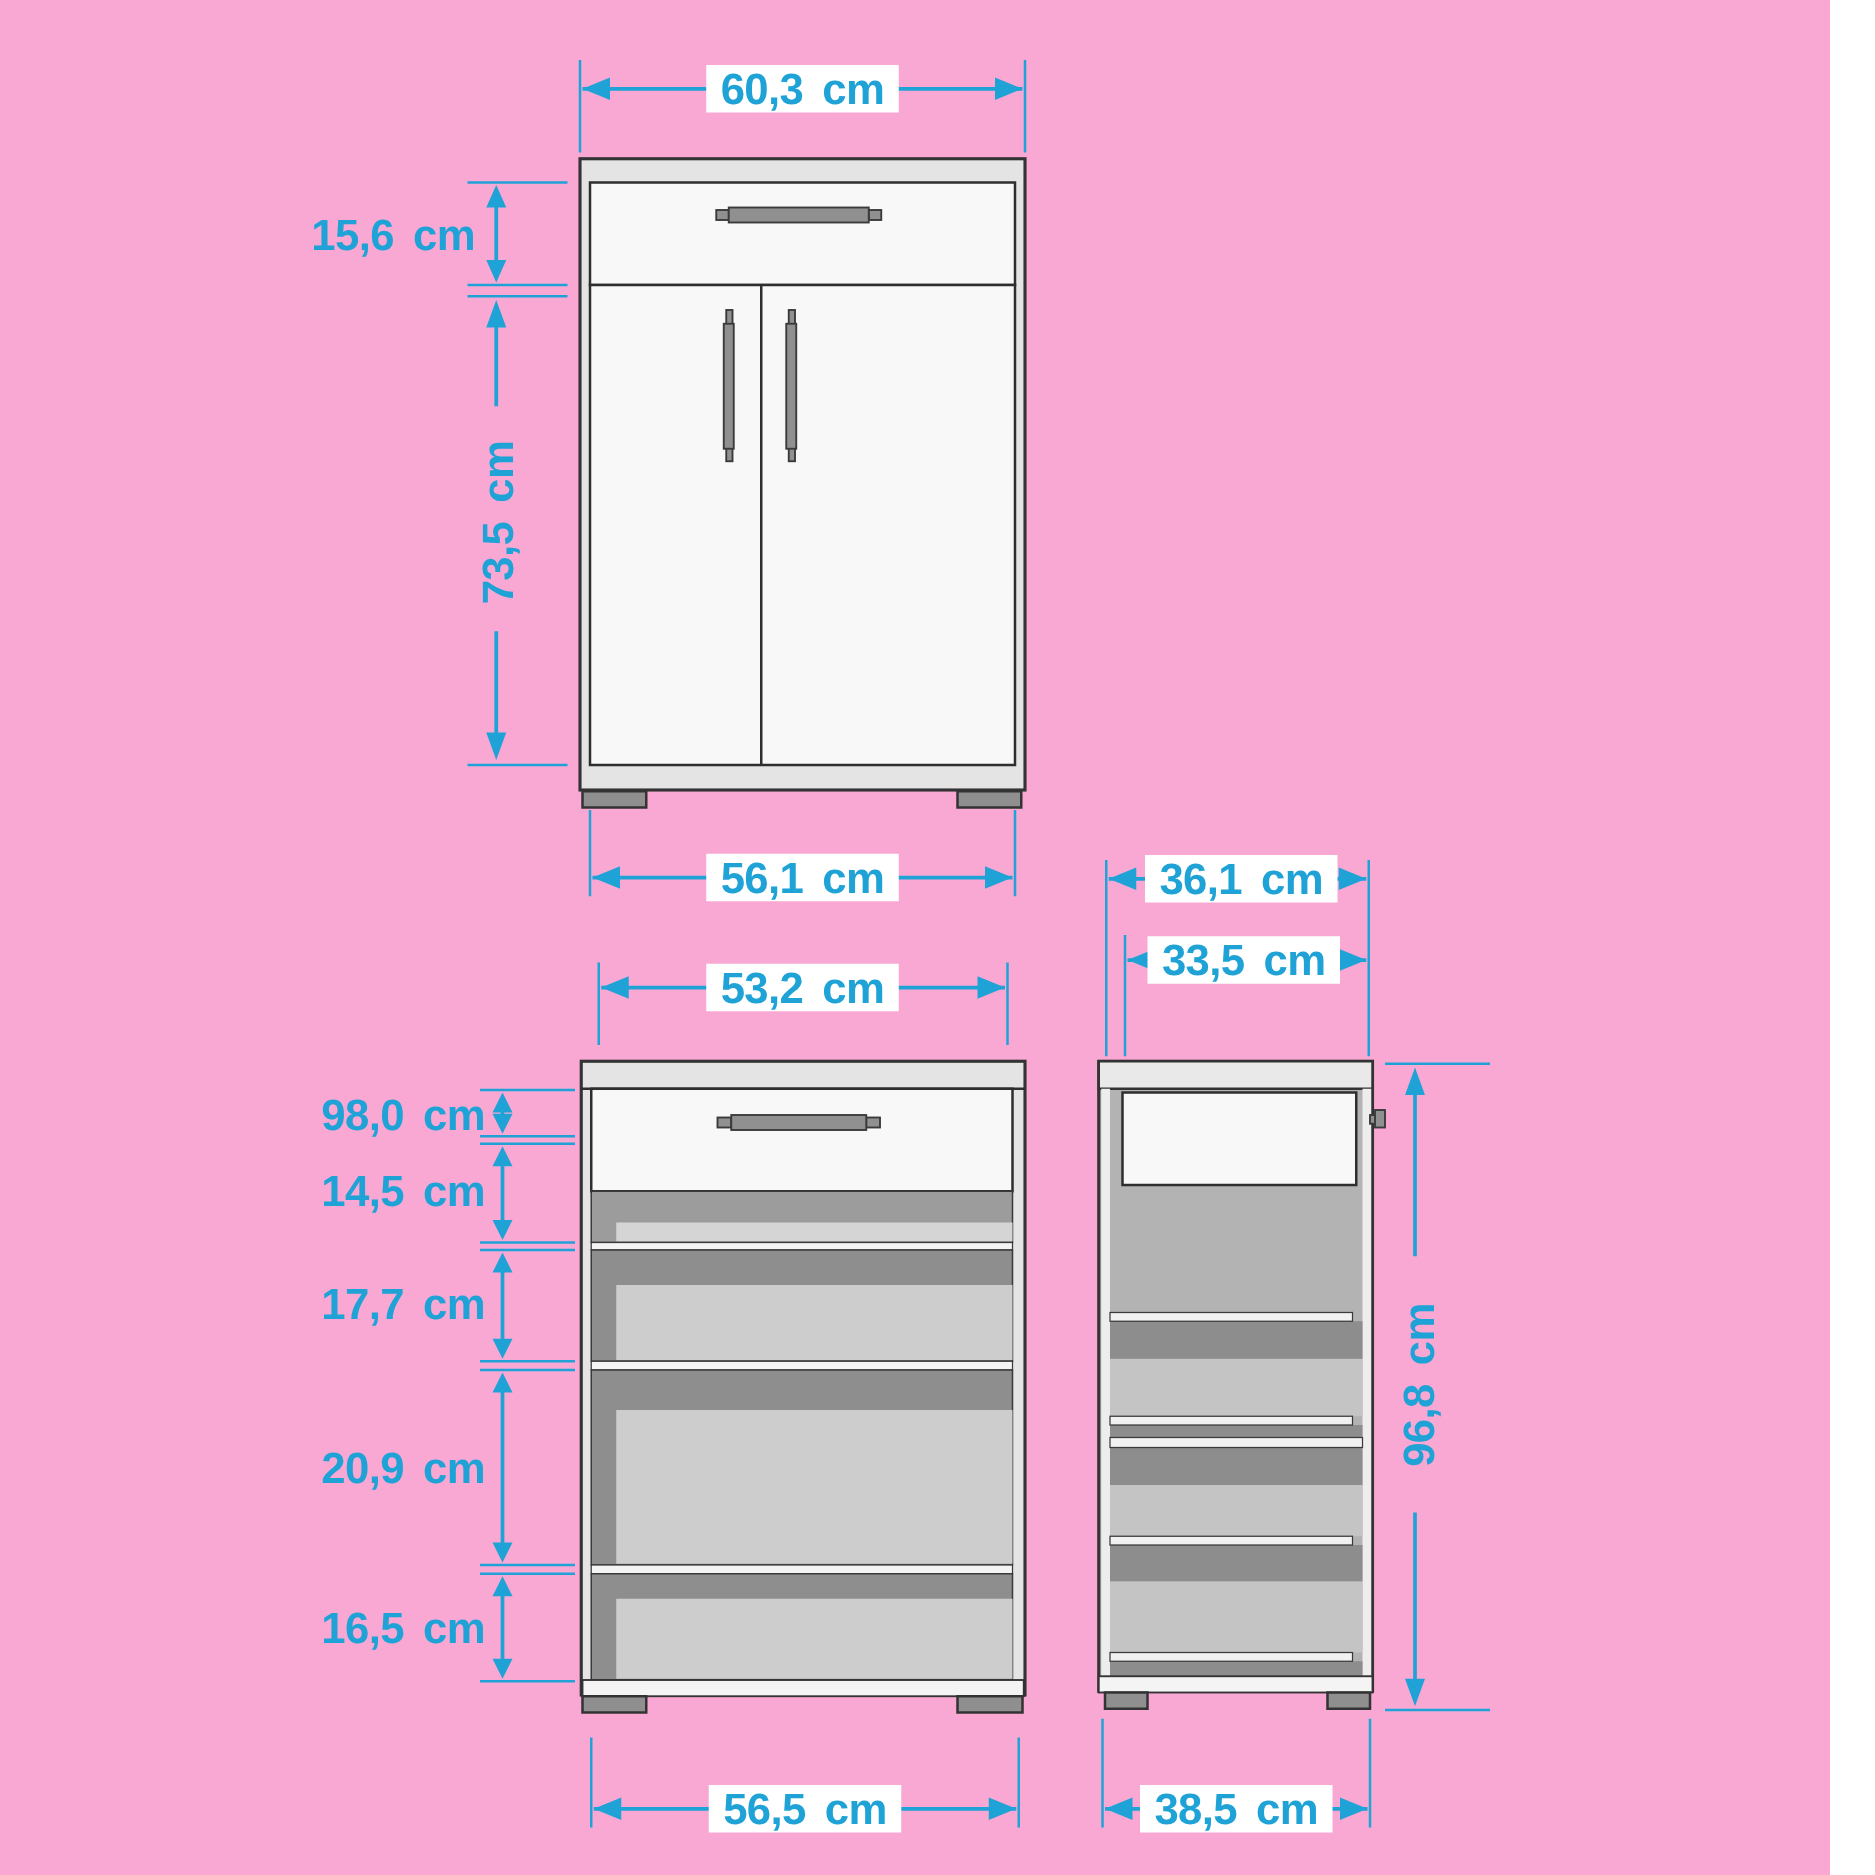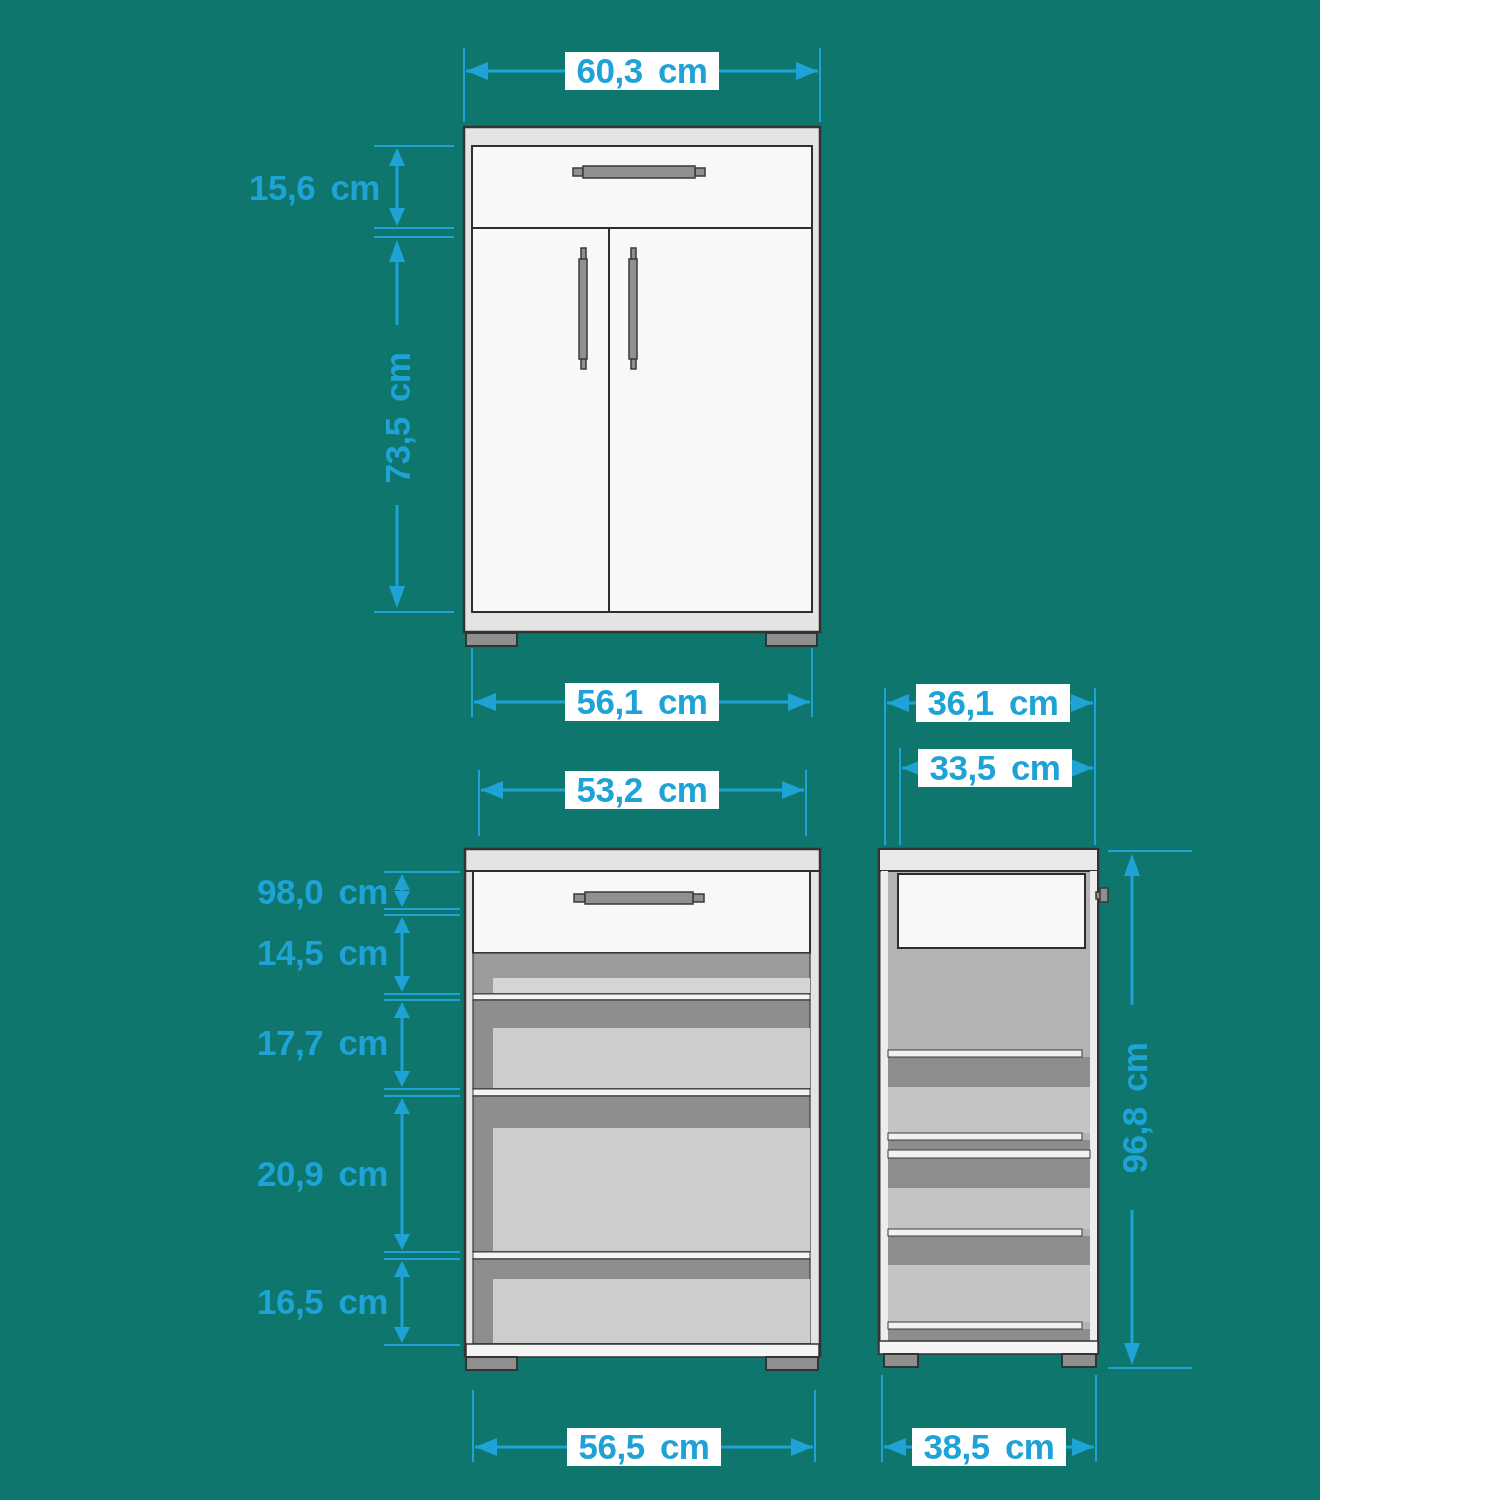--- a/index.html
+++ b/index.html
@@ -1,16 +1,16 @@
 <!DOCTYPE html>
 <html><head>
 <meta charset="utf-8">
 <style>
   html,body{margin:0;padding:0;background:#ffffff;}
-  .stage{width:1320px;height:1500px;position:relative;background:#0f766e;overflow:hidden;}
+  .stage{width:1464px;height:1500px;position:relative;background:#f9a8d4;overflow:hidden;}
   svg{display:block;}
   
   .outline{fill:#e4e4e4;stroke:#333333;stroke-width:2.5;}
   .panel{fill:#f8f8f8;stroke:#2e2e2e;stroke-width:2;}
   .strip{fill:#e9e9e9;stroke:#333333;stroke-width:2;}
   .handle{fill:#909090;stroke:#3a3a3a;stroke-width:1.5;}
   .foot{fill:#8f8f8f;stroke:#333333;stroke-width:2;}
   .divider{stroke:#2e2e2e;stroke-width:2;}
   .int-dark{fill:#8e8e8e;stroke:#3a3a3a;stroke-width:1.2;}
   .int-darker{fill:#9c9c9c;stroke:#3a3a3a;stroke-width:1.2;}

